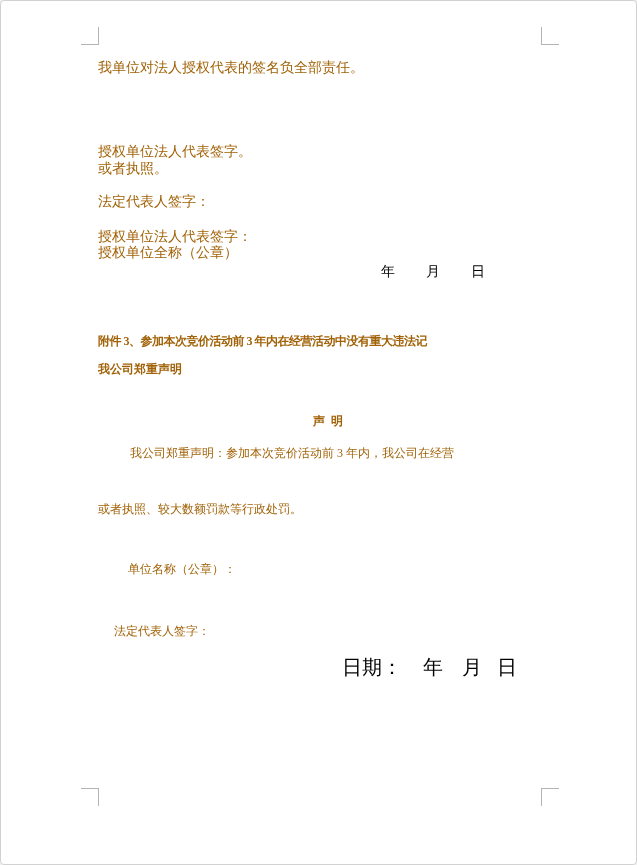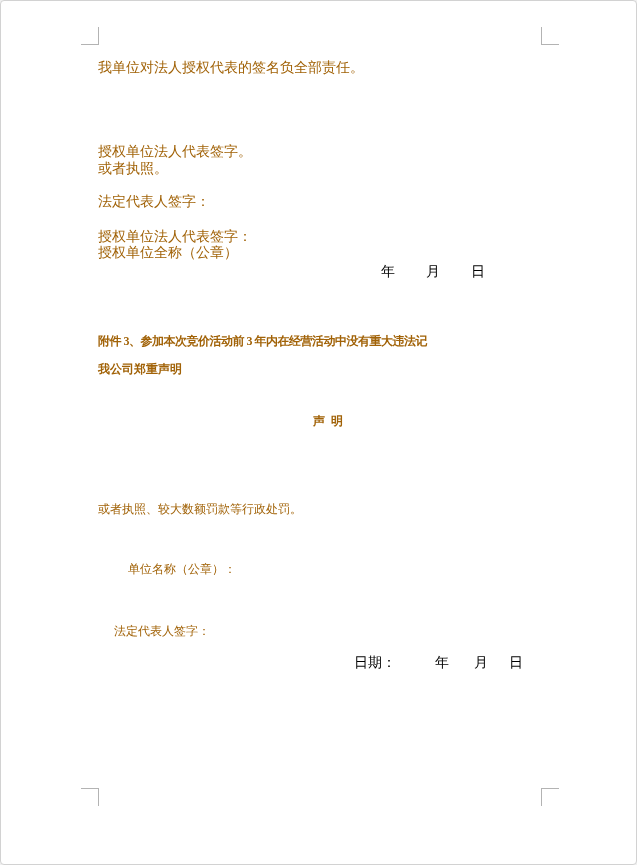--- a/index.html
+++ b/index.html
@@ -74,28 +74,29 @@
     <span style="left:425px">月</span>
     <span style="left:470px">日</span>
   </div>
 
   <div class="ln s16 bold" style="left:97px; top:334px; letter-spacing:-0.5px">附件 3、参加本次竞价活动前 3 年内在经营活动中没有重大违法记</div>
 
   <div class="ln s16 bold" style="left:97px; top:362px">我公司郑重声明</div>
 
   <div class="ln s16 bold" style="left:312px; top:414px">声  明</div>
 
+  <div class="ln s16" style="left:129px; top:446px">我公司郑重声明：参加本次竞价活动前 3 年内，我公司在经营</div>
 
 
   <div class="ln s16" style="left:97px; top:502px">或者执照、较大数额罚款等行政处罚。</div>
 
   <div class="ln s16" style="left:127px; top:562px">单位名称（公章）：</div>
 
   <div class="ln s16" style="left:113px; top:624px">法定代表人签字：</div>
 
-  <div class="daterow s16" style="left:16px; top:653px; width:507px; height:18px; font-size:14px">
+  <div class="daterow s16" style="left:4px; top:653px; width:507px; height:18px; font-size:20px">
     <span style="left:337px">日期：</span>
     <span style="left:418px">年</span>
     <span style="left:457px">月</span>
     <span style="left:492px">日</span>
   </div>
 
 </div>
 
 </body></html>

